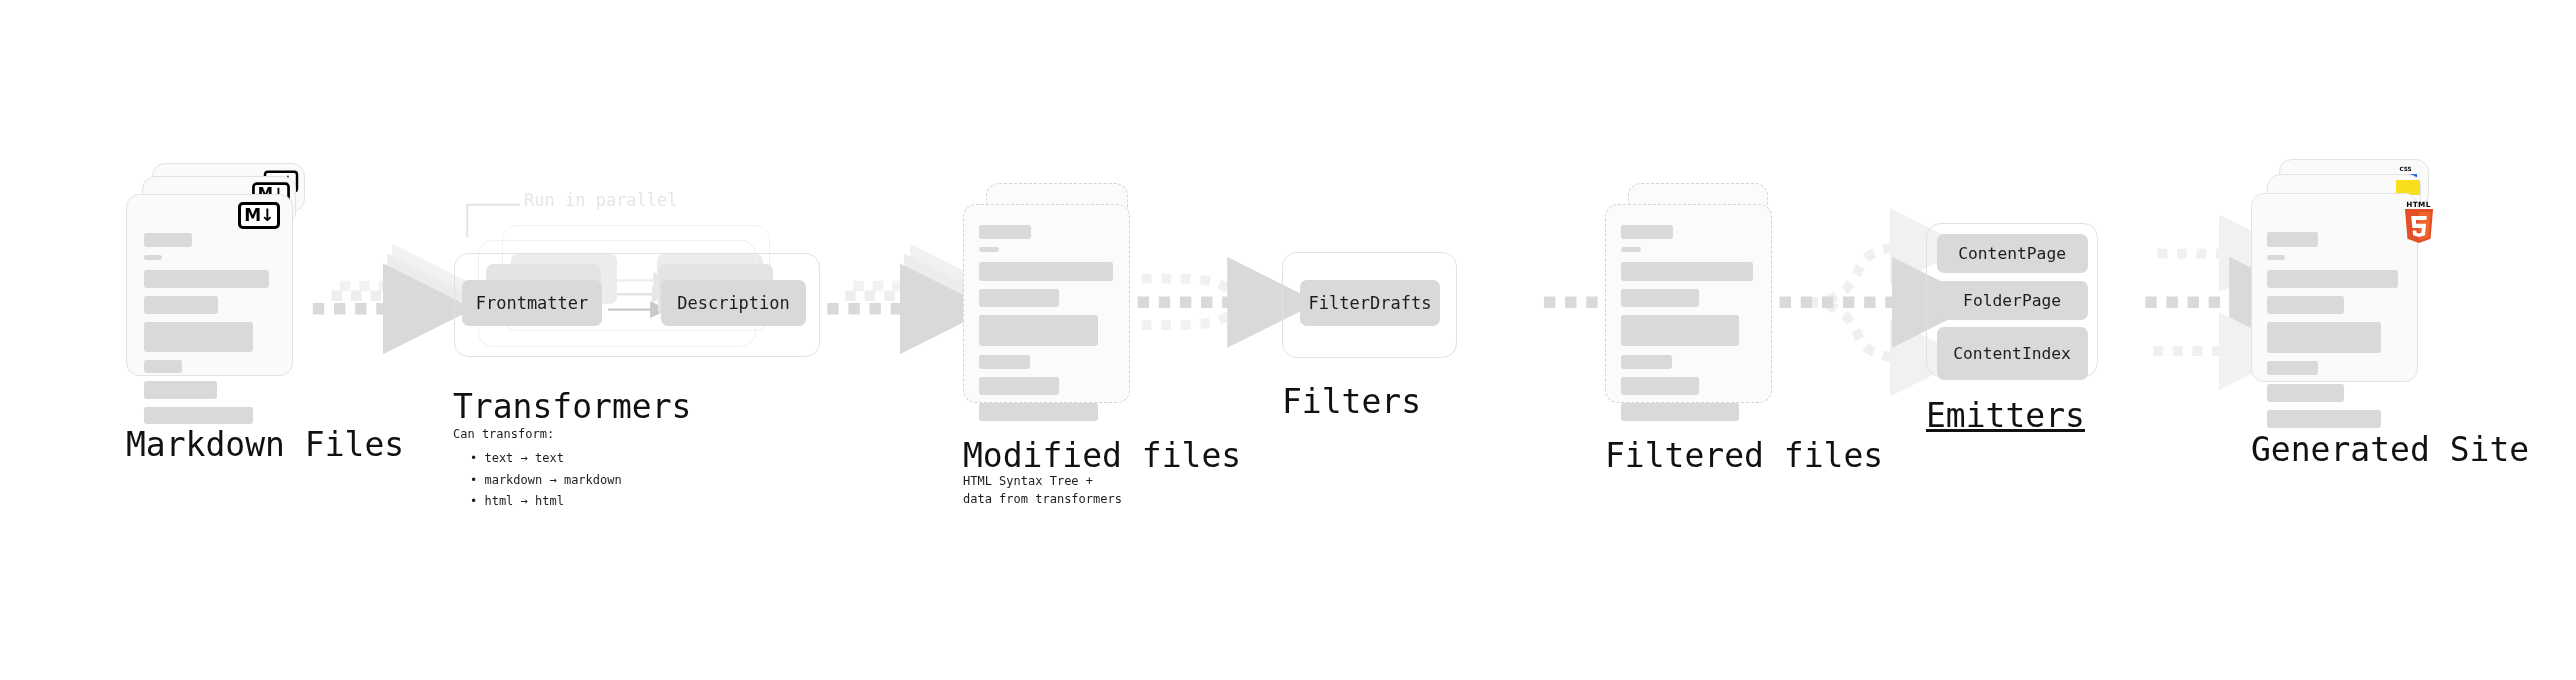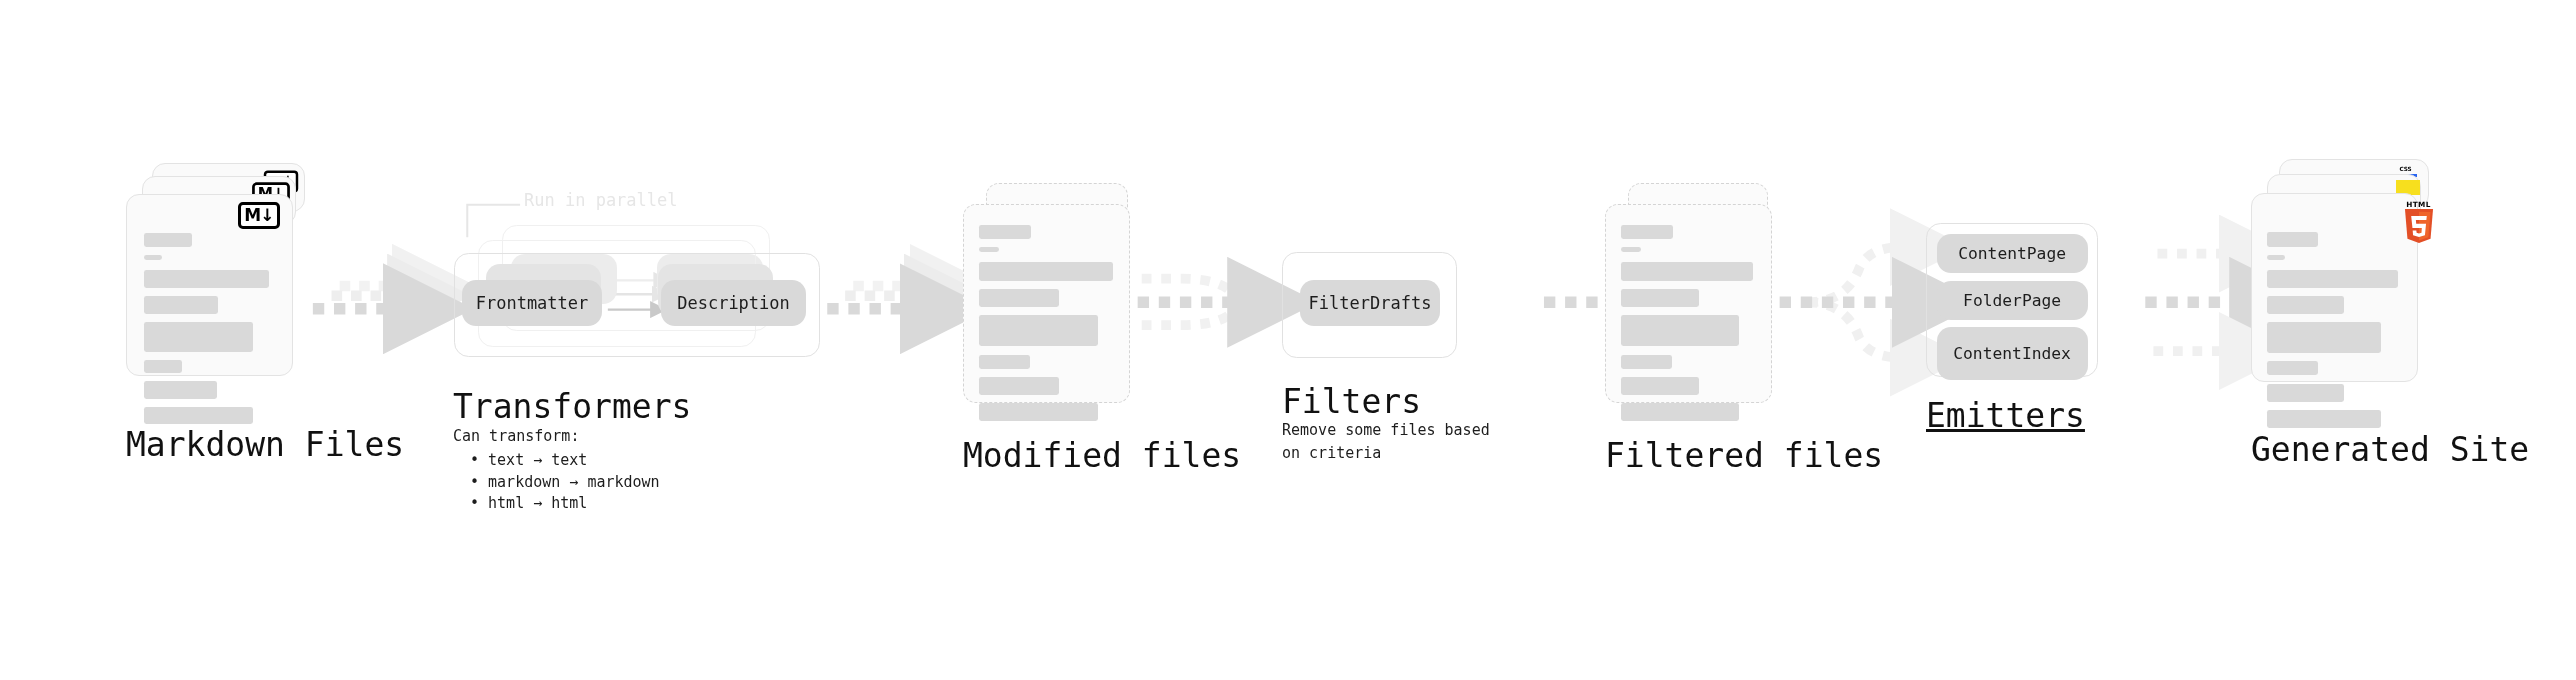--- a/index.html
+++ b/index.html
@@ -126,21 +126,21 @@
     border: 1.6px solid #e1e1e1;
     border-radius: 14.6px;
     box-sizing: border-box;
     background: rgba(255,255,255,0.0);
   }
   .groupbox.ghost { border-color: #f0f0f0; }
 
   .chip {
     position: absolute;
     background: #d9d9d9;
-    border-radius: 14px;
+    border-radius: 7px;
     display: flex;
     align-items: center;
     justify-content: center;
     color: #1d1d1d;
     font-size: 17px;
     box-sizing: border-box;
     white-space: nowrap;
   }
   .chip.ghost1 { background: #ececec; }
   .chip.ghost2 { background: #e4e4e4; }
@@ -148,21 +148,21 @@
   
   .title {
     position: absolute;
     font-size: 33px;
     color: #111111;
     white-space: nowrap;
     letter-spacing: 0px;
   }
   .subtitle {
     position: absolute;
-    font-size: 15px;
+    font-size: 12px;
     color: #1d1d1d;
     line-height: 1.5;
     white-space: pre;
   }
   .ghost-label {
     position: absolute;
     font-size: 17px;
     color: #e6e6e6;
     white-space: nowrap;
   }
@@ -297,28 +297,28 @@
       <div class="sk" style="width:19.5px; height:4.9px; margin-bottom:9.8px;"></div>
       <div class="sk" style="width:134px; height:19.5px;"></div>
       <div class="sk" style="width:80px; height:18px;"></div>
       <div class="sk" style="width:119px; height:31px;"></div>
       <div class="sk" style="width:51px; height:14px;"></div>
       <div class="sk" style="width:80px; height:18.7px;"></div>
       <div class="sk" style="width:119px; height:18px;"></div>
     </div>
   </div>
   <div class="title" style="left:963px; top:436px;">Modified files</div>
+  <div class="subtitle" style="left:963px; top:472px;">HTML Syntax Tree +
+data from transformers</div>
 
   <div class="node" style="left:1282px; top:252px;">
     <div class="groupbox" style="left:0px; top:0px; width:175px; height:106px;"></div>
     <div class="chip" style="left:18px; top:28px; width:140px; height:46px;">FilterDrafts</div>
   </div>
   <div class="title" style="left:1282px; top:382px;">Filters</div>
-  <div class="subtitle" style="left:1282px; top:419px;">Remove some files based
-on criteria</div>
 
   <div class="stack" style="left:1605px; top:183px;">
     <div class="sheet dashed" style="left:23px; top:0px; width:140px; height:49px;"></div>
     <div class="sheet dashed" style="left:0px; top:21px; width:167px; height:199px;"></div>
     <div class="skeleton" style="left:16.3px; top:42px; width:130px;">
       <div class="sk" style="width:52px; height:14px;"></div>
       <div class="sk" style="width:19.5px; height:4.9px; margin-bottom:9.8px;"></div>
       <div class="sk" style="width:132px; height:19.5px;"></div>
       <div class="sk" style="width:78px; height:18px;"></div>
       <div class="sk" style="width:118px; height:31px;"></div>

